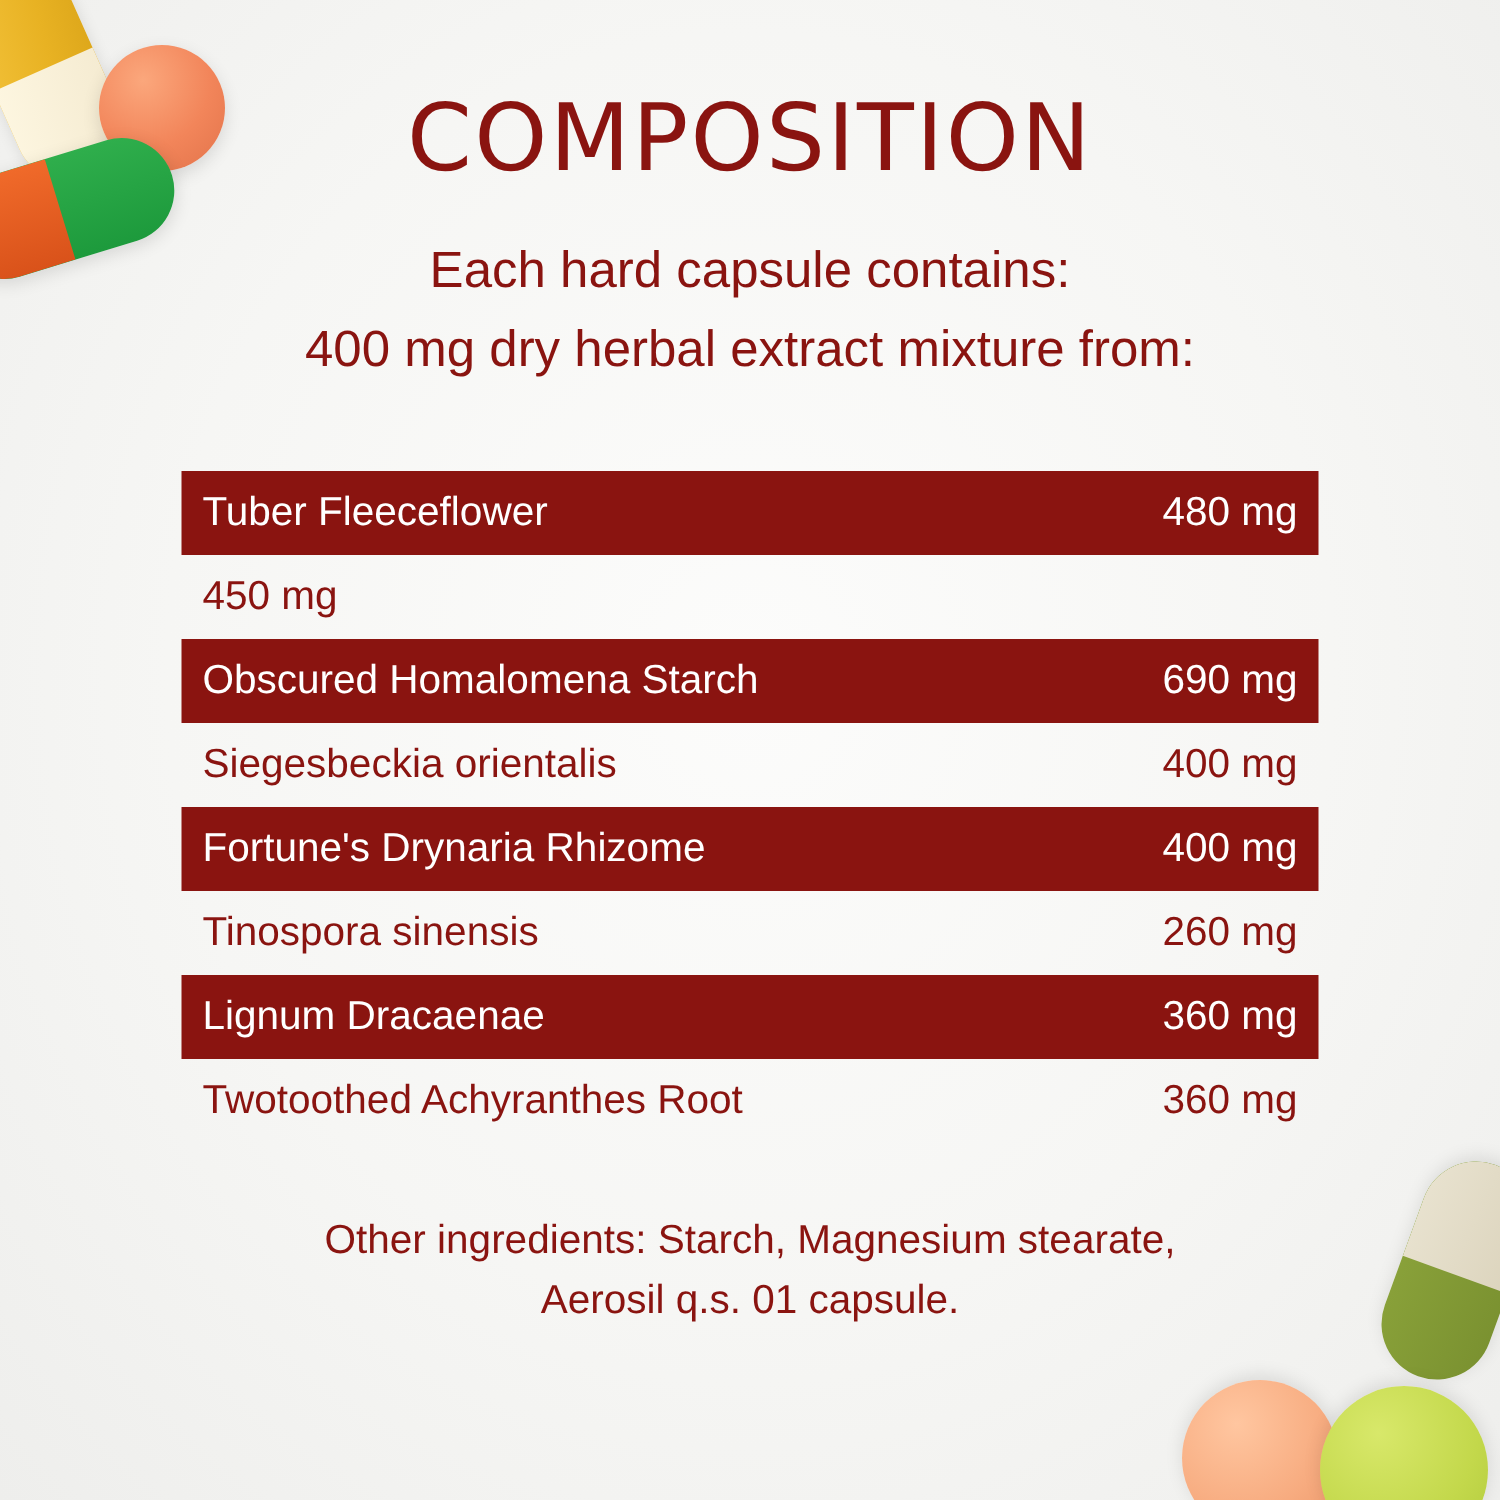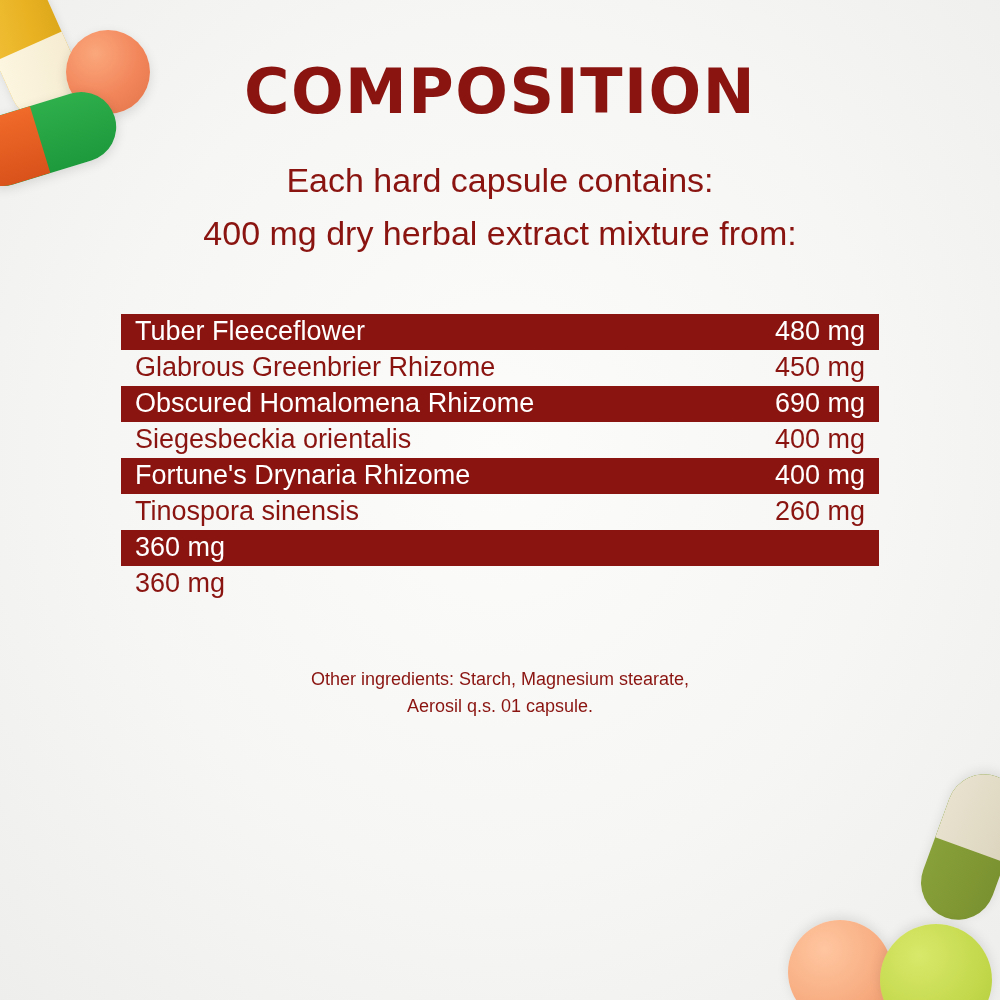--- a/index.html
+++ b/index.html
@@ -105,21 +105,21 @@
   
   .content {
     position: relative;
     z-index: 5;
     padding-top: 58px;
     text-align: center;
   }
   .title {
     font-family: "DejaVu Sans", sans-serif;
     font-size: 62px;
-    font-weight: 700;
+    font-weight: 400;
     letter-spacing: 1.5px;
     color: #8a1410;
     margin: 0;
     line-height: 1.1;
   }
   .subtitle {
     margin-top: 28px;
     color: #8a1410;
     font-size: 34px;
     line-height: 1.55;
@@ -128,38 +128,38 @@
   .subtitle div { font-weight: 400; }
 
   .table {
     margin: 54px auto 0;
     width: 758px;
   }
   .row {
     display: flex;
     align-items: center;
     justify-content: space-between;
-    height: 36px;
+    height: 56px;
     padding: 0 14px;
     box-sizing: border-box;
     font-size: 27px;
     font-family: "Liberation Sans", sans-serif;
     color: #8a1410;
   }
   .row.alt {
     background: #8a1410;
     color: #ffffff;
   }
   .row .name { text-align: left; }
   .row .amount { text-align: left; white-space: nowrap; }
 
   .footer {
-    margin-top: 64px;
-    color: #8a1410;
-    font-size: 18px;
+    margin-top: 44px;
+    color: #8a1410;
+    font-size: 27px;
     line-height: 1.5;
     font-family: "Liberation Sans", sans-serif;
   }
 </style>
 </head>
 <body>
 
 <div class="page">
 
   <div class="deco cap-yellow"></div>
@@ -180,49 +180,50 @@
     </div>
 
     <div class="table">
 
       <div class="row alt">
         <span class="name">Tuber Fleeceflower</span>
         <span class="amount">480 mg</span>
       </div>
 
       <div class="row">
-        <span class="name">Glabrous Greenbrier Rhizome</span>
         <span class="amount">450 mg</span>
       </div>
 
       <div class="row alt">
-        <span class="name">Obscured Homalomena Rhizome</span>
+        <span class="name">Obscured Homalomena Starch</span>
         <span class="amount">690 mg</span>
       </div>
 
       <div class="row">
         <span class="name">Siegesbeckia orientalis</span>
         <span class="amount">400 mg</span>
       </div>
 
       <div class="row alt">
         <span class="name">Fortune's Drynaria Rhizome</span>
         <span class="amount">400 mg</span>
       </div>
 
       <div class="row">
         <span class="name">Tinospora sinensis</span>
         <span class="amount">260 mg</span>
       </div>
 
       <div class="row alt">
+        <span class="name">Lignum Dracaenae</span>
         <span class="amount">360 mg</span>
       </div>
 
       <div class="row">
+        <span class="name">Twotoothed Achyranthes Root</span>
         <span class="amount">360 mg</span>
       </div>
 
     </div>
 
     <div class="footer">
       <div>Other ingredients: Starch, Magnesium stearate,</div>
       <div>Aerosil q.s. 01 capsule.</div>
     </div>
 

